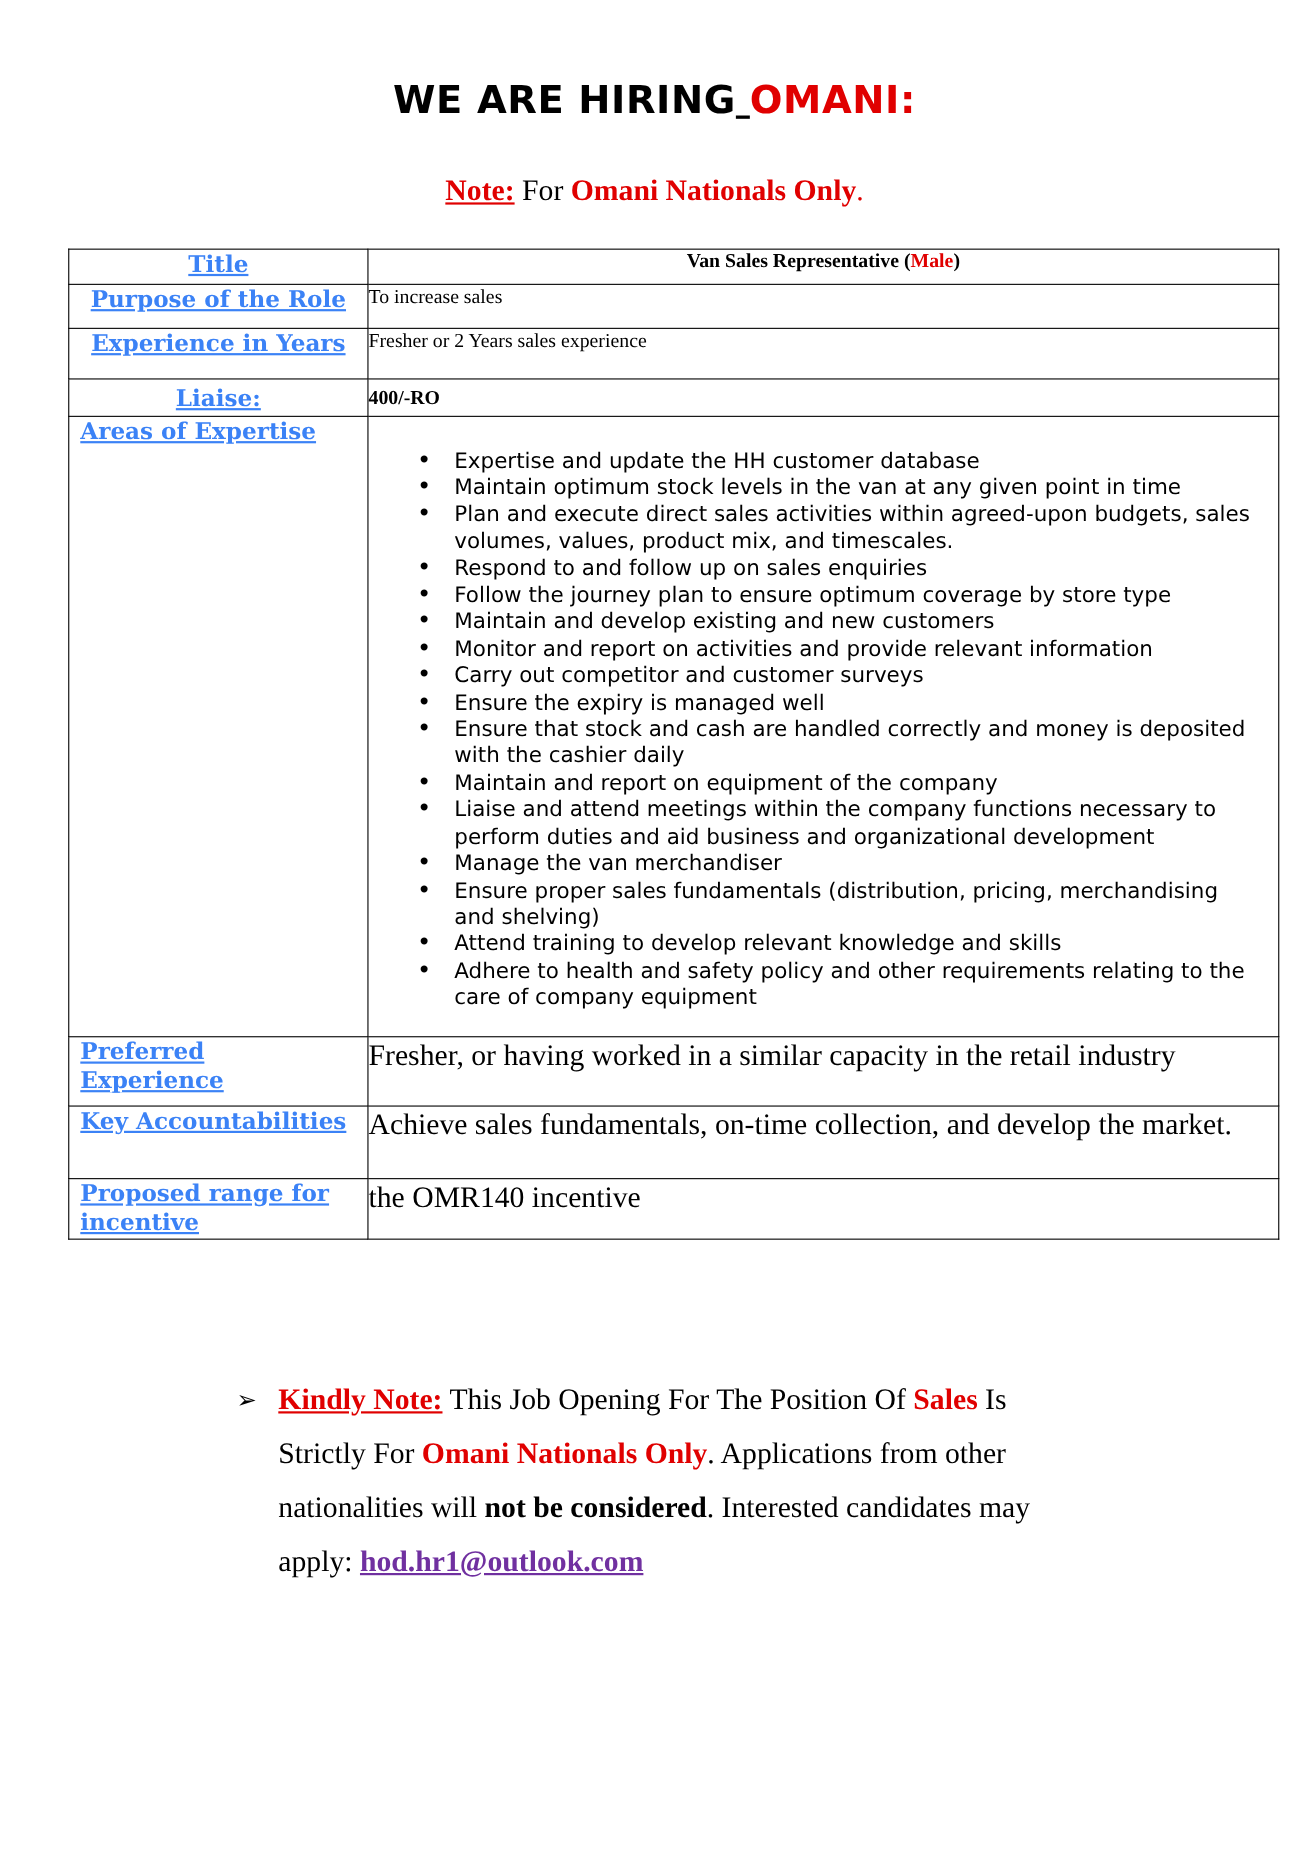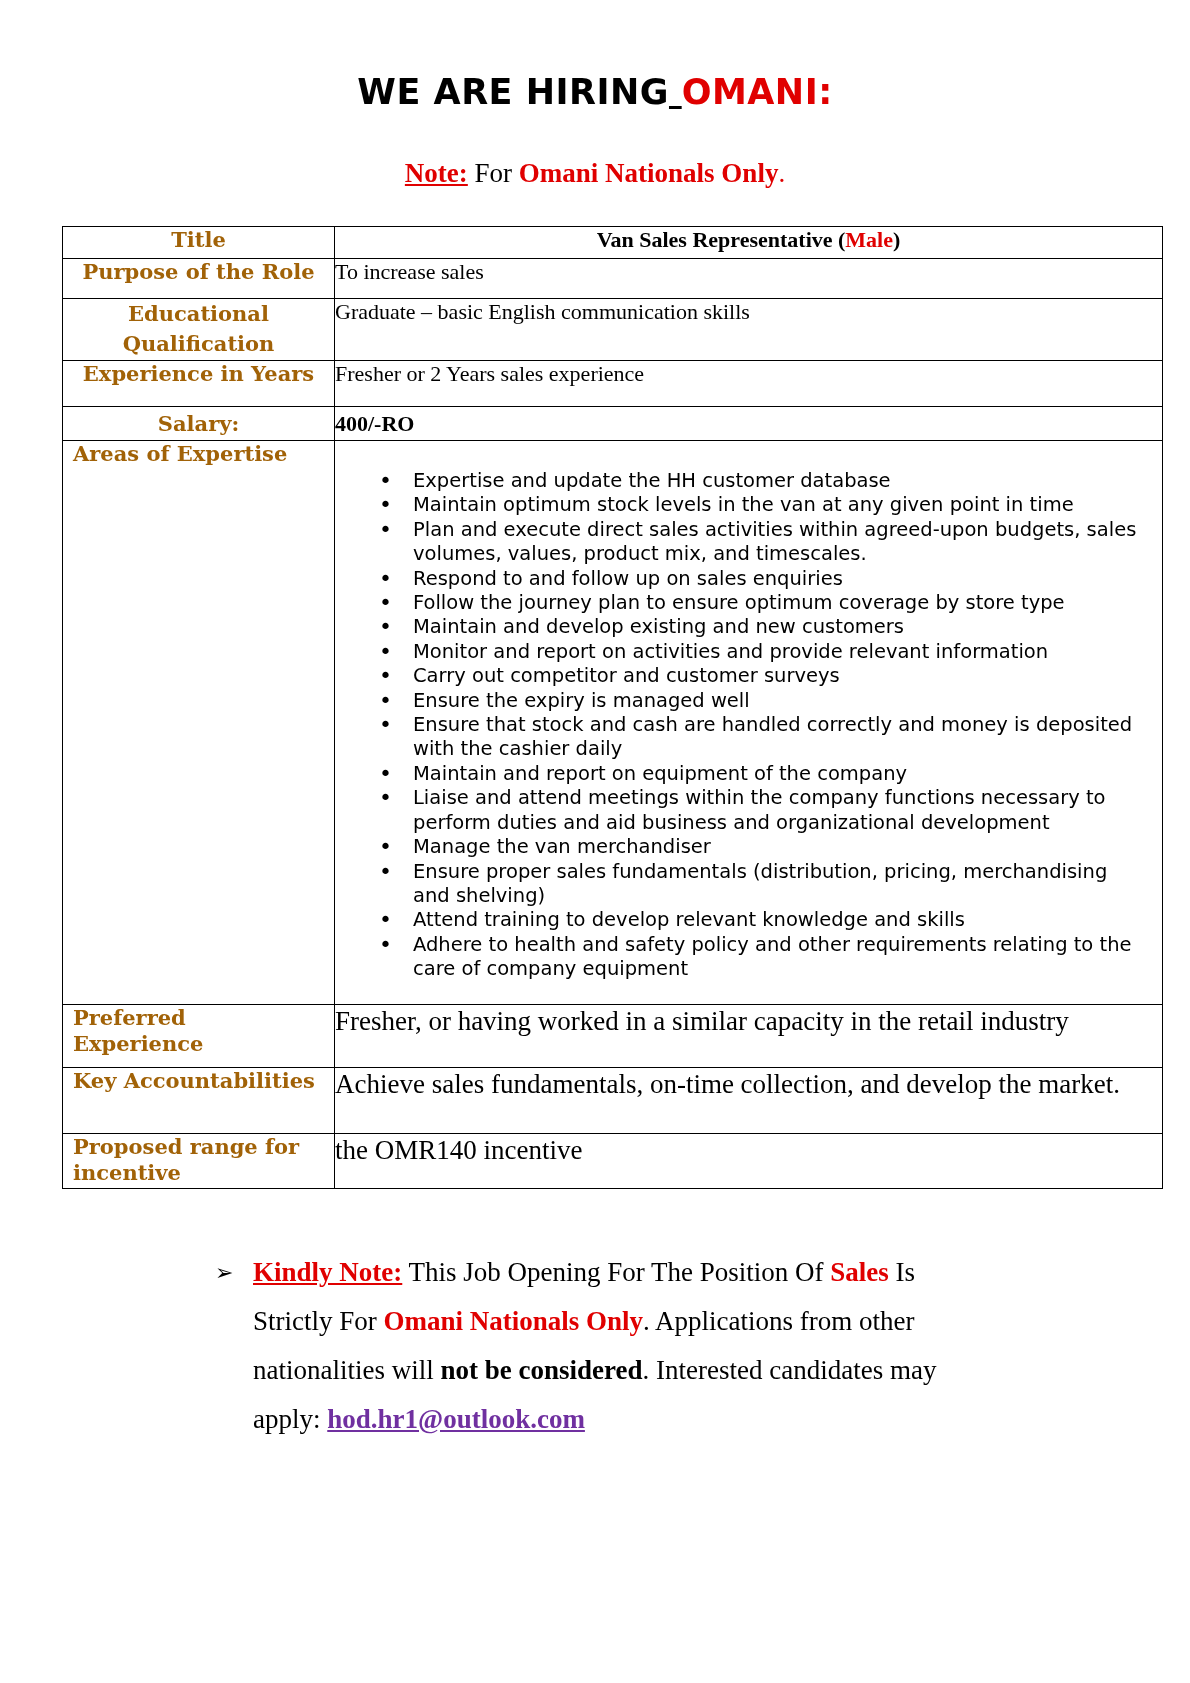--- a/index.html
+++ b/index.html
@@ -6,24 +6,24 @@
   body { width: 1190px; height: 1683px; position: relative; overflow: hidden; font-family: "Liberation Serif", serif; color: #000; }
   .heading { position: absolute; top: 72px; left: 0; width: 1190px; text-align: center; font-family: "DejaVu Sans", sans-serif; font-weight: bold; font-size: 35px; letter-spacing: 0.5px; }
   .heading .red { color: #e00000; text-decoration-thickness: 3px; }
   .heading .us { text-decoration: underline; text-decoration-thickness: 3px; }
   .note { position: absolute; top: 158px; left: 0; width: 1190px; text-align: center; font-size: 27px; }
   .red { color: #e00000; }
   .b { font-weight: bold; }
   .u { text-decoration: underline; }
   table.job { position: absolute; left: 62px; top: 226px; width: 1101px; border-collapse: collapse; }
   table.job td { border: 1px solid #000; vertical-align: top; padding: 0; }
-  td.lab { width: 261px; font-family: "DejaVu Serif", serif; font-weight: bold; color: #a16207; font-size: 21px; }
+  td.lab { width: 261px; font-family: "DejaVu Serif", serif; font-weight: bold; color: #3b82f6; font-size: 21px; text-decoration: underline; }
   td.lab.center { text-align: center; }
   td.lab.left { padding-left: 10px; line-height: 26px; }
-  td.val { padding-left: 10px; font-size: 22px; }
+  td.val { padding-left: 10px; font-size: 18px; }
   td.val.big { font-size: 27px; line-height: 32px; }
   ul.exp { margin: 0; padding: 28px 0 22px 0; list-style: none; font-family: "DejaVu Sans", sans-serif; font-size: 19.5px; line-height: 24.4px; }
   ul.exp li { position: relative; padding-left: 78px; padding-right: 20px; }
   ul.exp li::before { content: "\2022"; position: absolute; left: 44px; font-size: 22px; }
   .kindly { position: absolute; left: 215px; top: 1248px; width: 760px; font-size: 27px; line-height: 49px; }
   .kindly .arrow { position: absolute; left: 0; top: 0; font-size: 22px; }
   .kindly .txt { padding-left: 38px; }
   .mail { color: #7030a0; font-weight: bold; text-decoration: underline; }
 </style>
 </head>
@@ -40,30 +40,26 @@
 <table class="job">
   <tbody>
       <tr style="height:32px">
     <td class="lab center">Title</td>
     <td class="val" style="text-align:center;font-weight:bold;"><span>Van Sales Representative (</span><span class="red">Male</span><span>)</span></td>
   </tr>
   <tr style="height:40px">
     <td class="lab center">Purpose of the Role</td>
     <td class="val">To increase sales</td>
   </tr>
-  <tr style="height:62px">
-    <td class="lab center" style="line-height:30px"><span>Educational</span><br><span>Qualification</span></td>
-    <td class="val">Graduate – basic English communication skills</td>
-  </tr>
   <tr style="height:46px">
     <td class="lab center">Experience in Years</td>
     <td class="val">Fresher or 2 Years sales experience</td>
   </tr>
   <tr style="height:34px">
-    <td class="lab center" style="vertical-align:middle">Salary:</td>
+    <td class="lab center" style="vertical-align:middle">Liaise:</td>
     <td class="val b" style="vertical-align:middle">400/-RO</td>
   </tr>
   <tr>
     <td class="lab left">Areas of Expertise</td>
     <td>
       <ul class="exp">
         <li>Expertise and update the HH customer database</li>
         <li>Maintain optimum stock levels in the van at any given point in time</li>
         <li>Plan and execute direct sales activities within agreed-upon budgets, sales volumes, values, product mix, and timescales.</li>
         <li>Respond to and follow up on sales enquiries</li>

